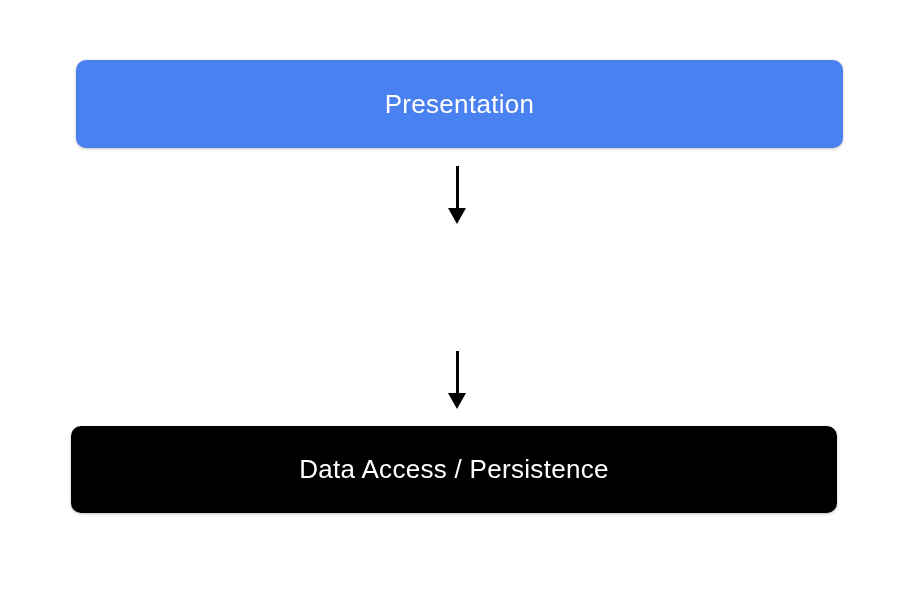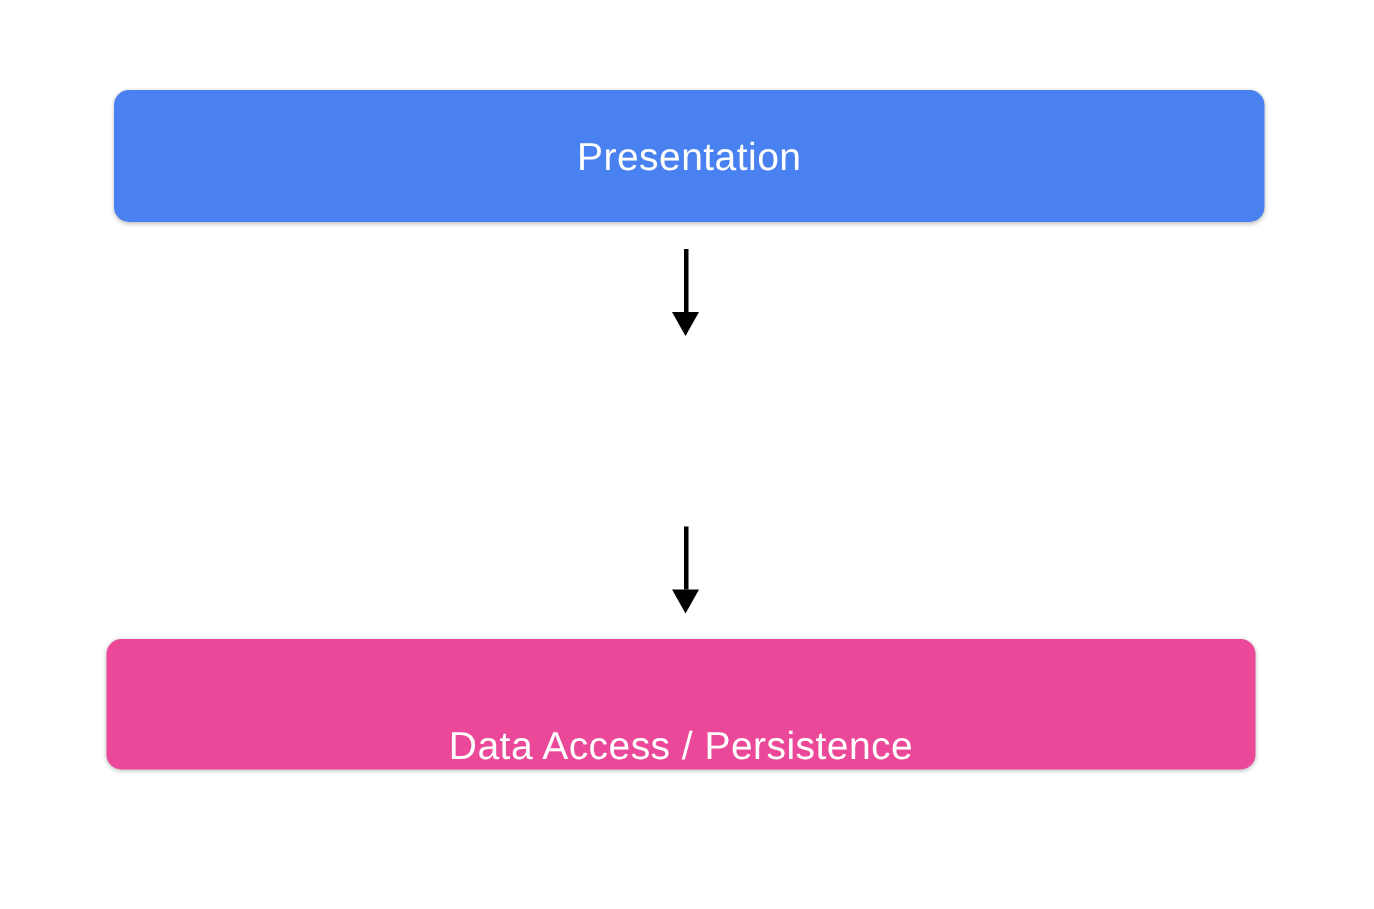--- a/index.html
+++ b/index.html
@@ -69,17 +69,17 @@
     <div class="arrow-line"></div>
     <div class="arrow-head"></div>
   </div>
 
 
   <div class="arrow arrow-2">
     <div class="arrow-line"></div>
     <div class="arrow-head"></div>
   </div>
 
-  <div class="box box-data" style="background: #ec4899; align-items: flex-end;">
+  <div class="box box-data" style="background: #000000;">
     <span class="label">Data Access / Persistence</span>
   </div>
 
 </div>
 
 </body></html>

